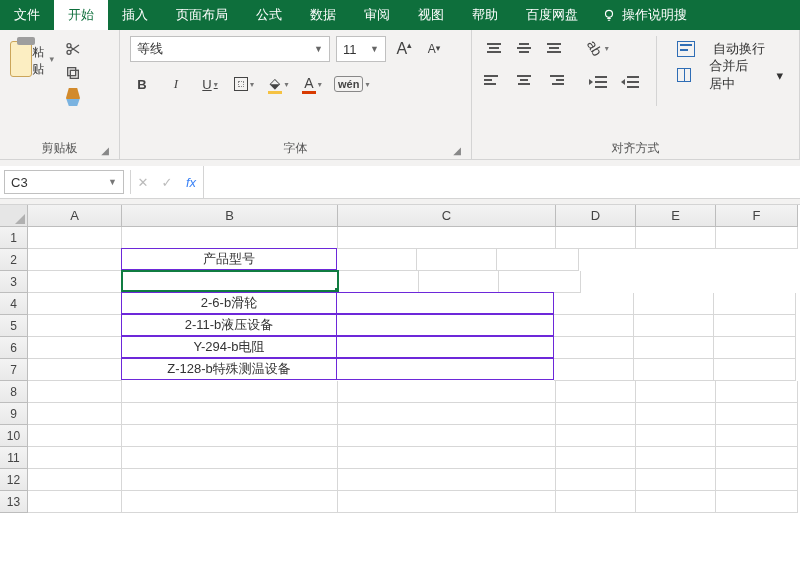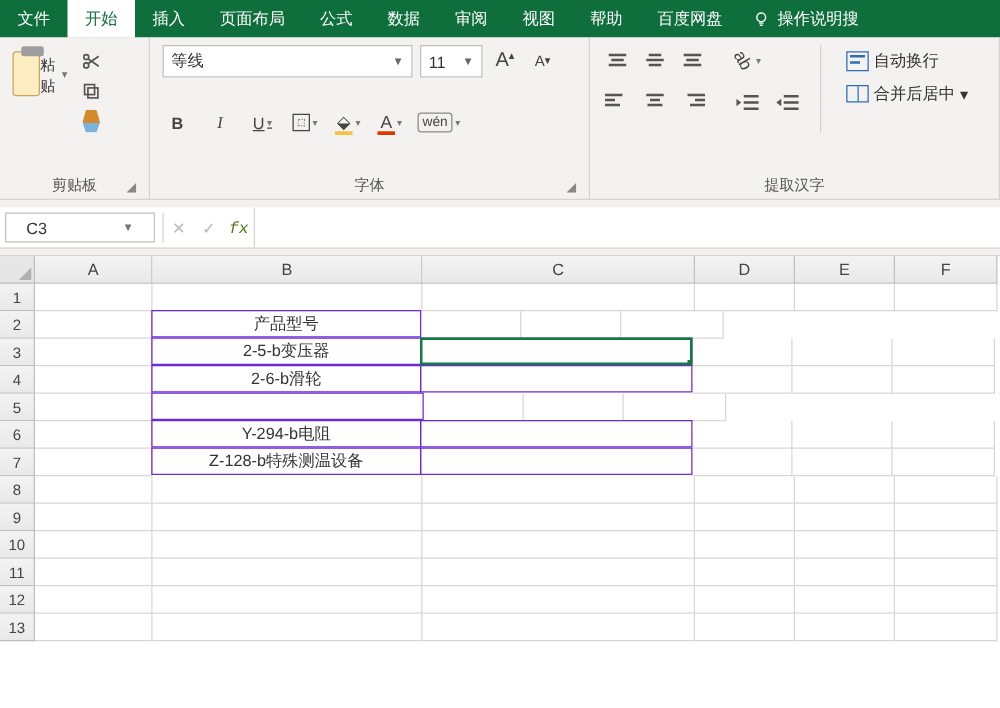--- a/index.html
+++ b/index.html
@@ -20,60 +20,60 @@
 .group-label .launcher { position: absolute; right: 0; top: 3px; font-size: 10px; color: #888; cursor: pointer; }
 
 .paste-stack { display: flex; flex-direction: row; align-items: center; width: 44px; padding-top: 4px; }
 .paste-icon { width: 30px; height: 36px; border: 1px solid #cba55a; background: #fceec2; border-radius: 3px; position: relative; }
 .paste-icon::before { content: ""; position: absolute; top: -5px; left: 6px; width: 18px; height: 8px; background: #9e9e9e; border-radius: 2px; }
 .paste-label { font-size: 12px; margin-top: 4px; }
 .small-btns { display: flex; flex-direction: column; gap: 6px; padding-top: 4px; }
 .icon-sm { width: 18px; height: 18px; display: flex; align-items: center; justify-content: center; font-size: 14px; color: #555; }
 .brush { width: 14px; height: 18px; background: linear-gradient(#d28a2b,#d28a2b 60%, #7ab3e0 60%); clip-path: polygon(20% 0,80% 0,100% 55%,80% 100%,20% 100%,0 55%); }
 
-.font-row { display: flex; align-items: center; gap: 6px; margin-bottom: 24px; }
+.font-row { display: flex; align-items: center; gap: 6px; margin-bottom: 10px; }
 .font-row2 { display: flex; align-items: center; gap: 10px; }
 .sel { height: 26px; border: 1px solid #c0c0c0; background: #fff; display: flex; align-items: center; padding: 0 6px; font-size: 13px; justify-content: space-between; }
 .sel .caret { font-size: 9px; color: #666; margin-left: 6px; }
 .font-name { width: 200px; }
 .font-size { width: 50px; }
 .Aup { font-size: 16px; position: relative; }
 .Aup::after{content:"▴"; font-size:9px; position:relative; top:-6px; }
 .Adn { font-size: 12px; position: relative; }
 .Adn::after{content:"▾"; font-size:9px; position:relative; top:-2px; }
 .btn { height: 24px; min-width: 24px; display: flex; align-items: center; justify-content: center; cursor: pointer; color: #444; position: relative; }
 .btn .dd { font-size: 8px; margin-left: 2px; color: #777; }
 .bold { font-weight: bold; }
 .ital { font-style: italic; font-family: Georgia; }
 .uline { text-decoration: underline; }
 .border-ic2 { width:14px;height:14px;border:1px solid #444; position:relative;}
 .border-ic2::before{content:"";position:absolute;inset:3px;border:1px dotted #888;}
 .fillA { color:#444; border-bottom: 3px solid #f5c242; padding: 0 2px; font-size:14px;}
 .fontA { color:#444; border-bottom: 3px solid #d83b01; padding: 0 2px; font-size:14px;}
-.wen { font-size: 11px; border: 1px solid #888; border-radius: 3px; padding: 1px 3px; }
+.wen { font-size: 11px; border: 1px solid #888; border-radius: 3px; padding: 1px 3px; font-weight: bold; }
 
 .align-grid { display: grid; grid-template-columns: repeat(3, 24px); grid-template-rows: repeat(2, 26px); gap: 6px; }
 .align-ic { display:flex; flex-direction:column; gap:2px; justify-content:center; align-items:center; width:20px;height:20px; }
 .align-ic span{ display:block; height:2px; background:#555; }
 .vcol { display: flex; flex-direction: column; gap: 10px; margin-left: 10px; }
 .indent-row { display:flex; gap:8px; }
-.wrap-btn { display:flex; align-items:center; gap:4px; height:26px; padding: 0 6px; cursor:pointer; }
+.wrap-btn { display:flex; align-items:center; gap:18px; height:26px; padding: 0 6px; cursor:pointer; }
 .wrap-ic { width:18px;height:16px;border:1px solid #2e6db5; position:relative; }
 .wrap-ic::before{content:"";position:absolute;left:2px;top:2px;right:2px;height:2px;background:#2e6db5;}
 .wrap-ic::after{content:"";position:absolute;left:2px;top:7px;width:8px;height:2px;background:#2e6db5;}
 .merge-ic{ width:18px;height:14px;border:1px solid #2e6db5; position:relative;}
 .merge-ic::before{content:"";position:absolute;top:0;bottom:0;left:50%;width:1px;background:#2e6db5;}
 .rot-ic{ font-size:14px; transform:rotate(60deg); display:inline-block;}
 
 
 .fbar-wrap { border-bottom: 1px solid #d4d4d4; }
 .fbar { display:flex; align-items:center; height:32px; background:#fff; }
-.namebox { width: 120px; border: 1px solid #c0c0c0; height: 24px; margin: 0 6px 0 4px; display:flex; align-items:center; padding: 0 16px; justify-content: space-between; font-size: 13px; }
+.namebox { width: 120px; border: 1px solid #c0c0c0; height: 24px; margin: 0 6px 0 4px; display:flex; align-items:center; padding: 0 6px; justify-content: space-between; font-size: 13px; }
 .fbar .btn { color:#aaa; }
-.fx { font-style: italic; font-family: Liberation Mono, monospace; color:#4d7c0f; }
+.fx { font-style: italic; font-family: Liberation Sans, sans-serif; color:#3b82f6; }
 .fentry { flex:1; border-left: 1px solid #d4d4d4; height: 100%; padding: 0 8px; display:flex; align-items:center; }
 
 
 .sheet { display:flex; }
 .corner { width: 28px; height: 22px; background: #e6e6e6; border-right: 1px solid #bdbdbd; border-bottom: 1px solid #bdbdbd; position:relative;}
 .corner::after{content:"";position:absolute;right:2px;bottom:2px;width:0;height:0;border-left:10px solid transparent;border-bottom:10px solid #b0b0b0;}
 .colhdrs { display:flex; }
 .colhdr { background: linear-gradient(#f3f3f3,#e9e9e9); border-right: 1px solid #bdbdbd; border-bottom: 1px solid #bdbdbd; height:22px; display:flex; align-items:center; justify-content:center; font-size:13px; color:#444; }
 .rows { }
 .row { display:flex; }
@@ -265,21 +265,21 @@
           <span>自动换行</span>
         </div>
         <div class="wrap-btn">
           <div class="merge-ic"></div>
           <span>合并后居中</span>
           <span class="dd">▾</span>
         </div>
       </div>
     </div>
     <div class="group-label">
-      <span>提取汉字</span>
+      <span>对齐方式</span>
     </div>
   </div>
 </div>
 
 <div class="fbar-wrap">
   <div style="height:6px;background:#f3f2f1"></div>
   <div class="fbar">
     <div class="namebox">
       <span>C3</span>
       <span style="font-size:9px;color:#777">▼</span>
@@ -325,38 +325,38 @@
         <div class="rowhdr">2</div>
         <div class="cell cA"></div>
         <div class="cell cB tb">产品型号</div>
         <div class="cell cD"></div>
         <div class="cell cE"></div>
         <div class="cell cF"></div>
       </div>
       <div class="row">
         <div class="rowhdr">3</div>
         <div class="cell cA"></div>
-        <div class="cell cB tb">2-5-b变压器</div>
         <div class="cell cC tb sel"></div>
         <div class="cell cD"></div>
         <div class="cell cE"></div>
         <div class="cell cF"></div>
       </div>
       <div class="row">
         <div class="rowhdr">4</div>
         <div class="cell cA"></div>
         <div class="cell cB tb">2-6-b滑轮</div>
         <div class="cell cC tb"></div>
         <div class="cell cD"></div>
         <div class="cell cE"></div>
         <div class="cell cF"></div>
       </div>
       <div class="row">
         <div class="rowhdr">5</div>
         <div class="cell cA"></div>
+        <div class="cell cB tb">2-11-b液压设备</div>
         <div class="cell cC tb"></div>
         <div class="cell cD"></div>
         <div class="cell cE"></div>
         <div class="cell cF"></div>
       </div>
       <div class="row">
         <div class="rowhdr">6</div>
         <div class="cell cA"></div>
         <div class="cell cB tb">Y-294-b电阻</div>
         <div class="cell cC tb"></div>

